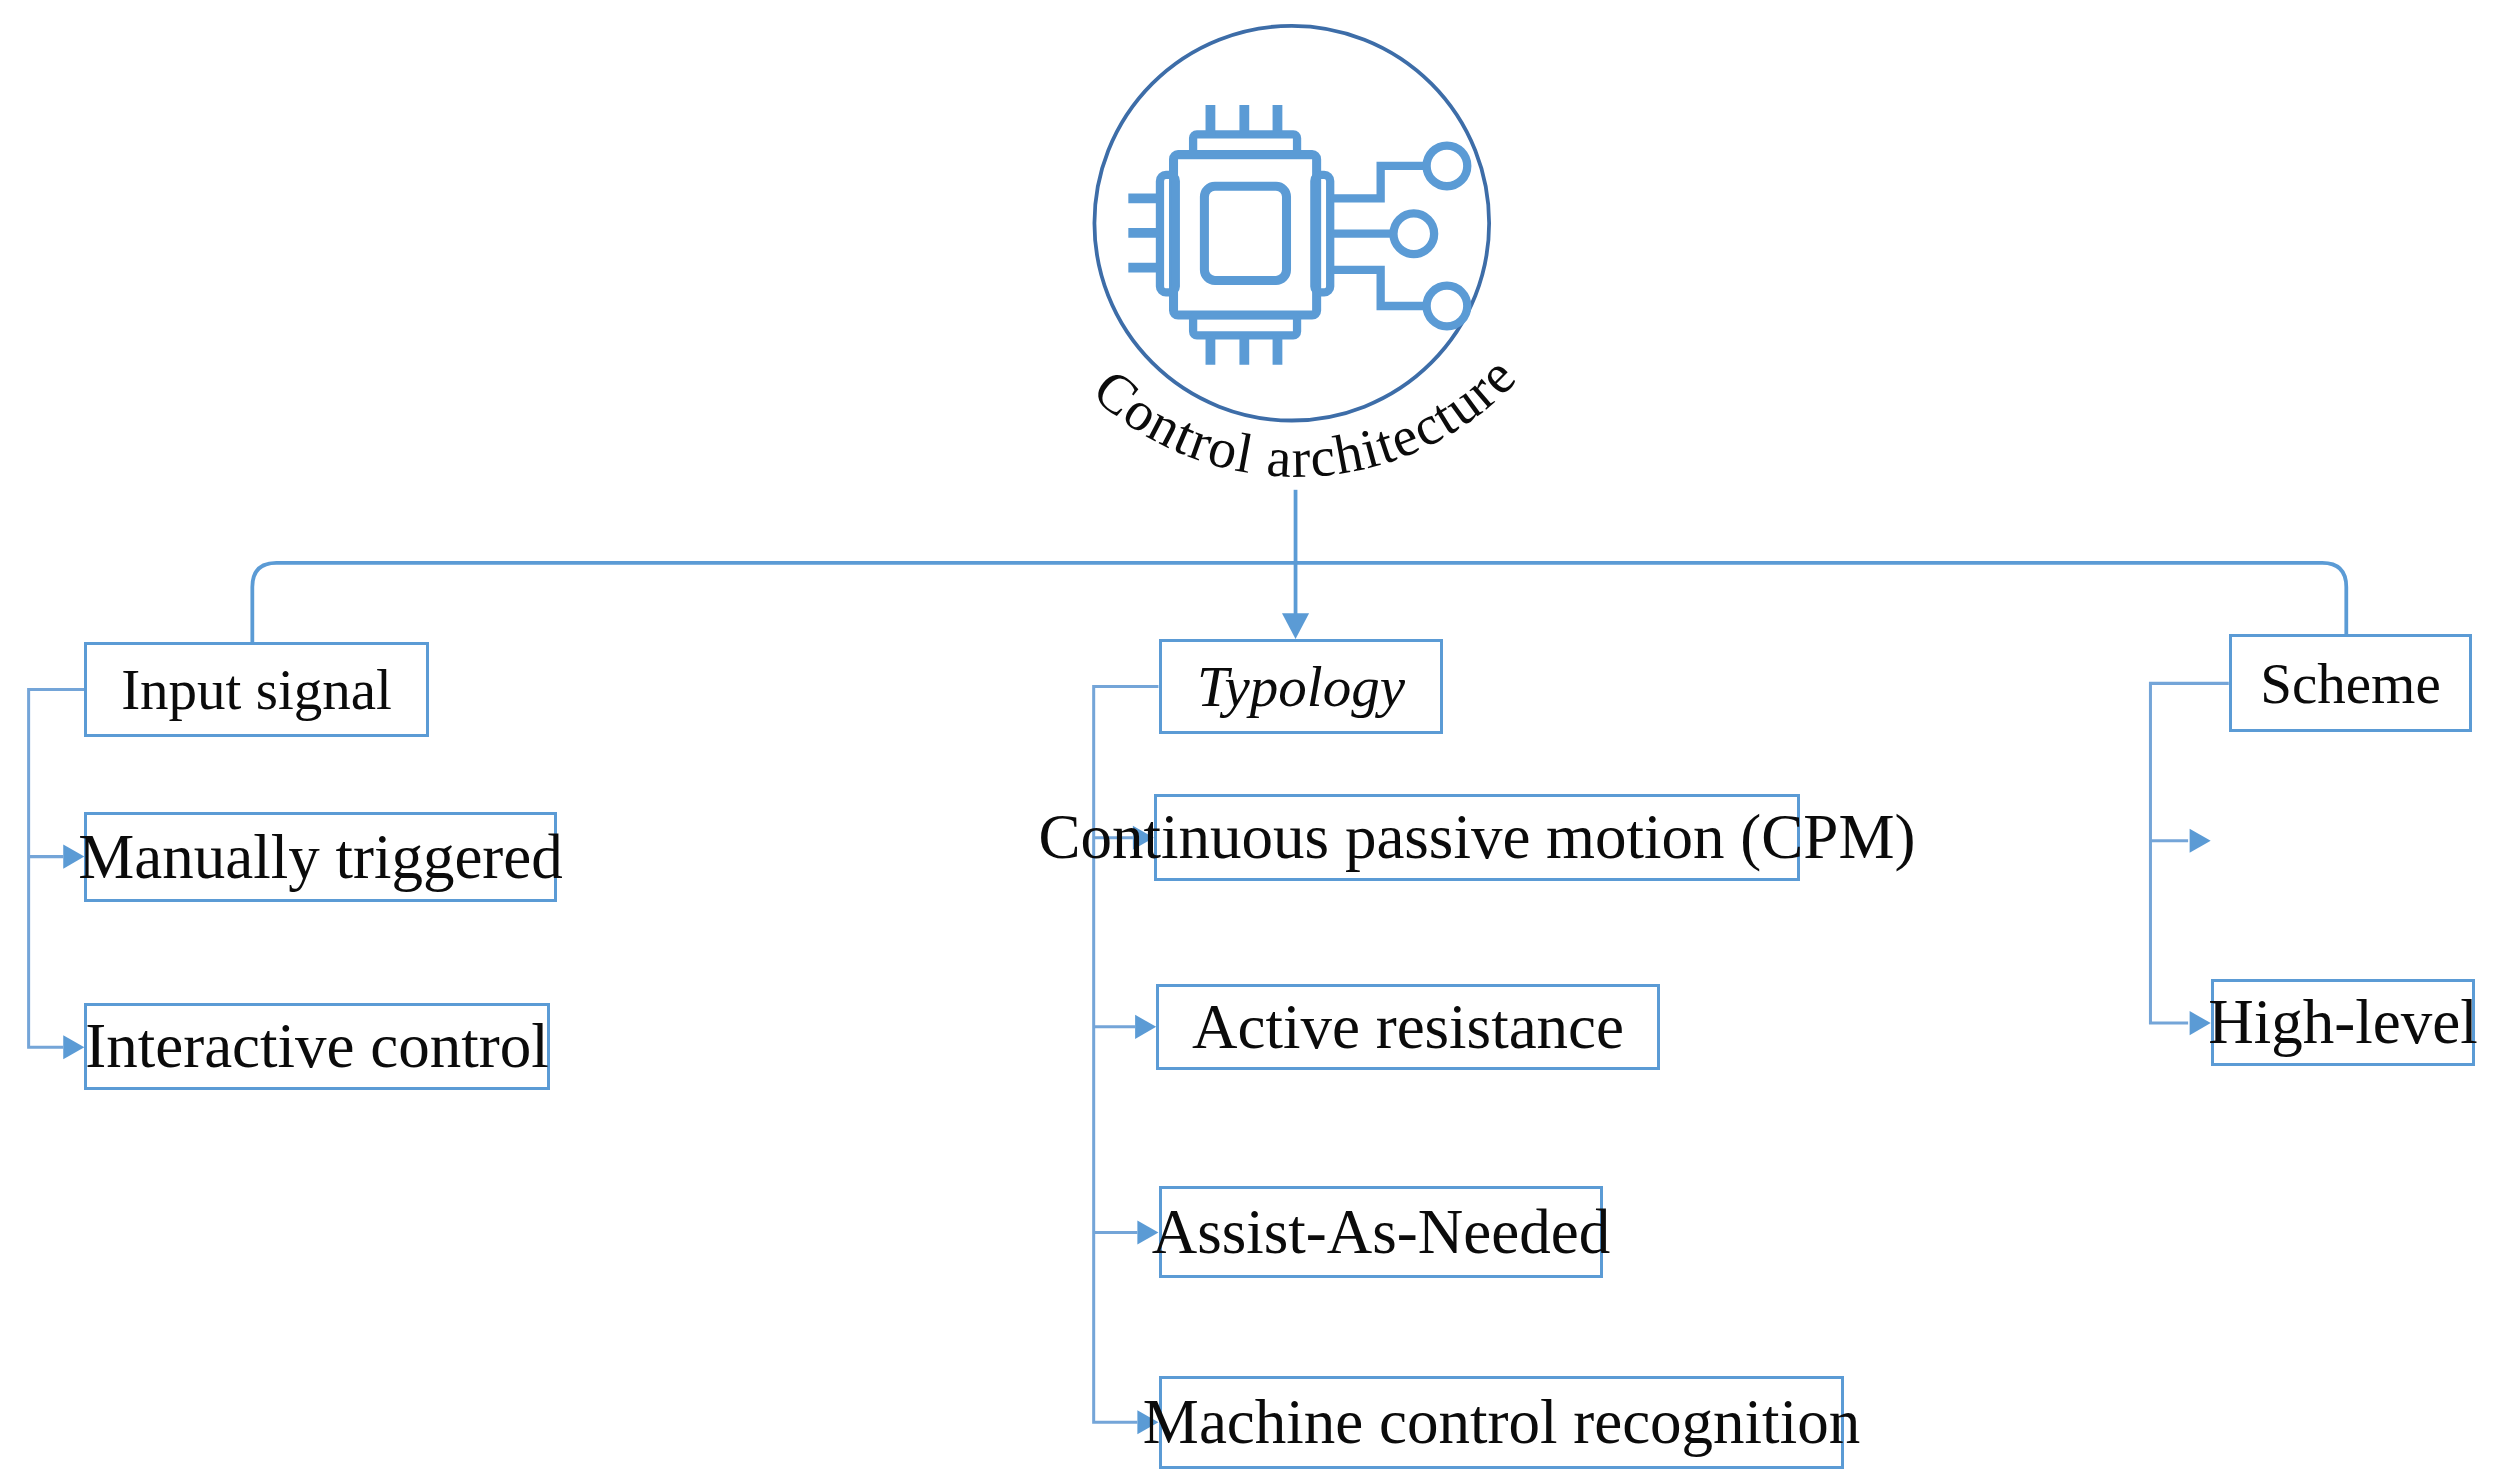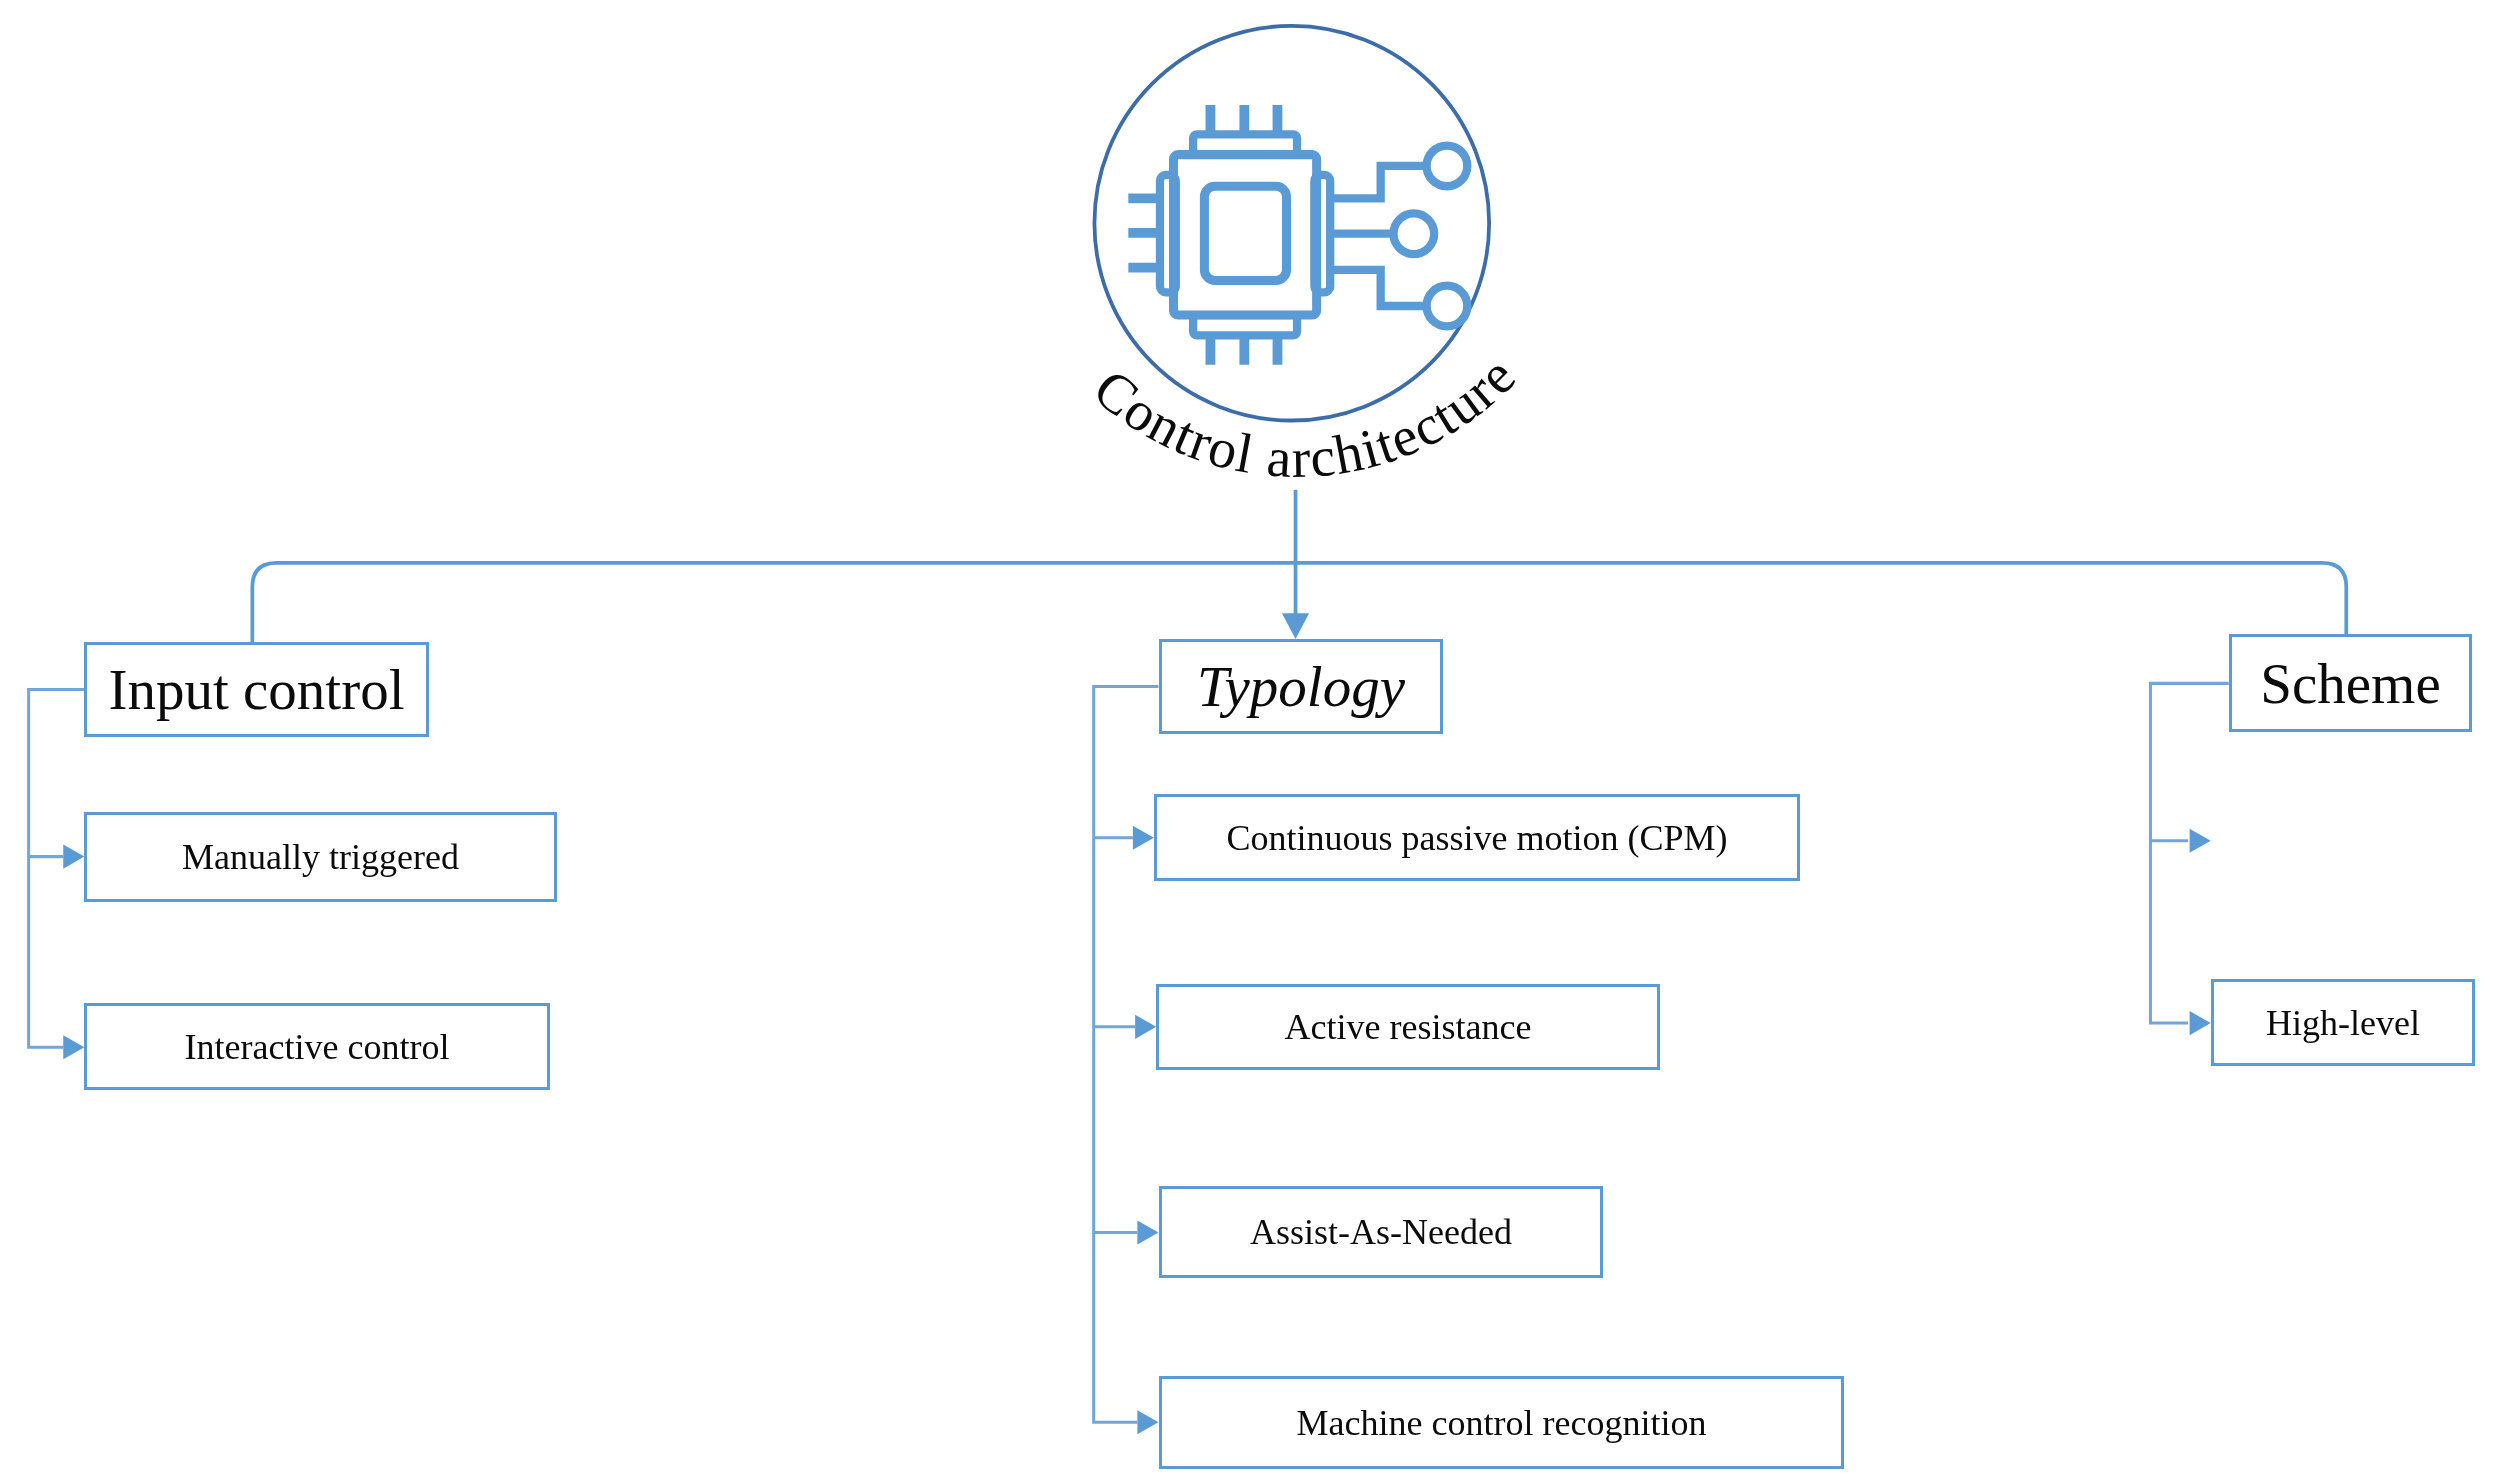--- a/index.html
+++ b/index.html
@@ -33,21 +33,21 @@
     color: #0b0b0b;
     white-space: nowrap;
     line-height: 1;
   }
   .node.parent {
     border: 3.8px solid #5b9bd5;
     font-size: 57px;
   }
   .node.child {
     border: 3.8px solid #5b9bd5;
-    font-size: 36px;
+    font-size: 63px;
   }
 </style>
 </head>
 <body>
 
 <div id="canvas">
 
   <svg id="connector-layer" viewBox="0 0 3335 1967" xmlns="http://www.w3.org/2000/svg">
 
     <g>
@@ -114,21 +114,21 @@
     <polygon points="1538,1888 1510,1872 1510,1904" fill="#5b9bd5"></polygon>
 
     <g fill="none" stroke="#74a5d8" stroke-width="4">
       <path d="M2959 907 H2855 V1358 H2905"></path>
       <path d="M2855 1116 H2905"></path>
     </g>
     <polygon points="2935,1116 2907,1100 2907,1132" fill="#5b9bd5"></polygon>
     <polygon points="2935,1358 2907,1342 2907,1374" fill="#5b9bd5"></polygon>
   </svg>
 
-  <div class="node parent" style="left:84px; top:642px; width:345px; height:95px;">Input control</div>
+  <div class="node parent" style="left:84px; top:642px; width:345px; height:95px;">Input signal</div>
 
   <div class="node parent" style="left:1159px; top:639px; width:284px; height:95px;font-style:italic;">Typology</div>
 
   <div class="node parent" style="left:2229px; top:634px; width:243px; height:98px;">Scheme</div>
 
   <div class="node child" style="left:84px; top:812px; width:473px; height:90px;">Manually triggered</div>
 
   <div class="node child" style="left:84px; top:1003px; width:466px; height:87px;text-align:right;">Interactive control</div>
 
   <div class="node child" style="left:1154px; top:794px; width:646px; height:87px;">Continuous passive motion (CPM)</div>

